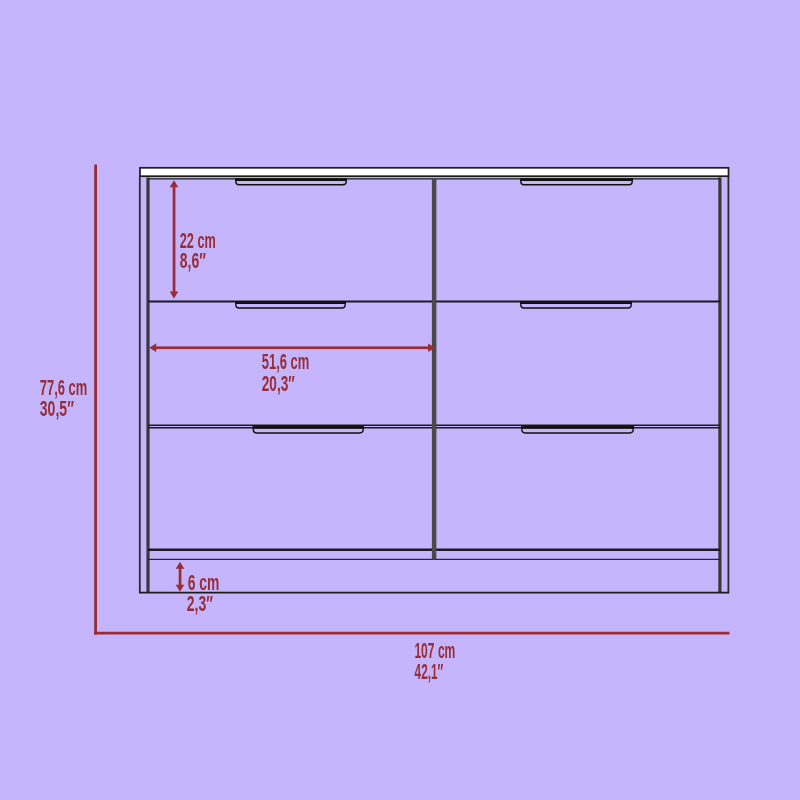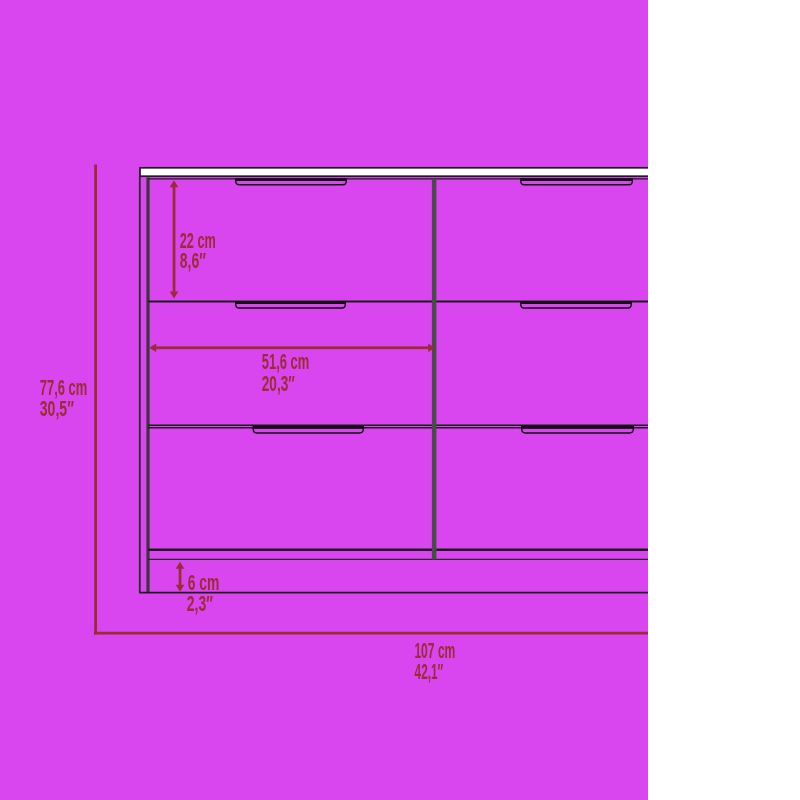--- a/index.html
+++ b/index.html
@@ -1,16 +1,16 @@
 <!DOCTYPE html>
 <html><head>
 <meta charset="utf-8">
 <style>
   html,body{margin:0;padding:0;background:#ffffff;}
-  .stage{position:relative;width:648px;height:800px;background:#d946ef;overflow:hidden;}
+  .stage{position:relative;width:800px;height:800px;background:#c4b5fd;overflow:hidden;}
   svg{position:absolute;left:0;top:0;}
   text{font-family:"Liberation Sans",sans-serif;font-weight:bold;fill:#992c35;}
 </style>
 </head>
 <body>
 <div class="stage">
 <svg width="800" height="800" viewBox="0 0 800 800">
 
   <rect x="140" y="167.8" width="588.5" height="8.4" fill="#ffffff" stroke="#1c1c1c" stroke-width="1.7"></rect>
 

